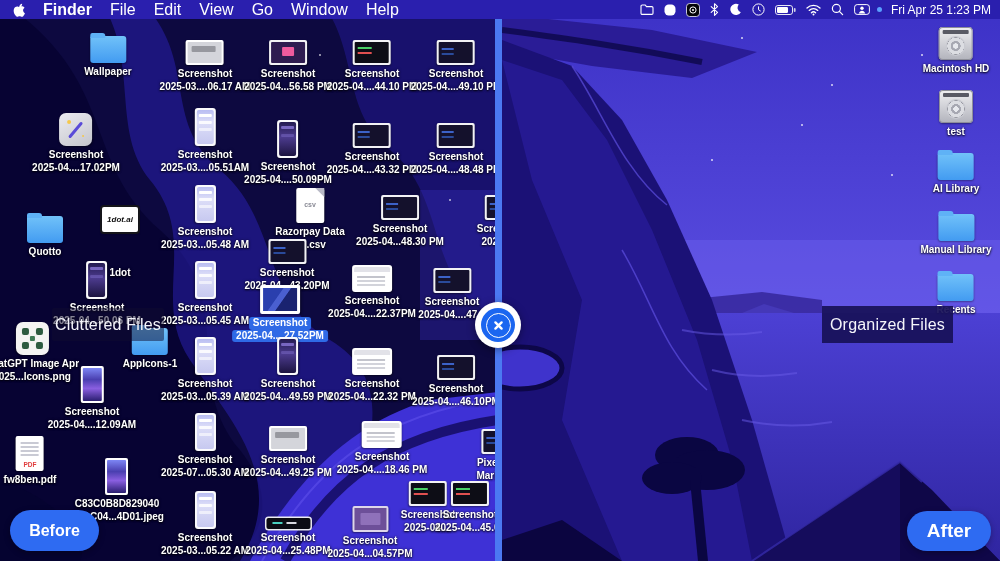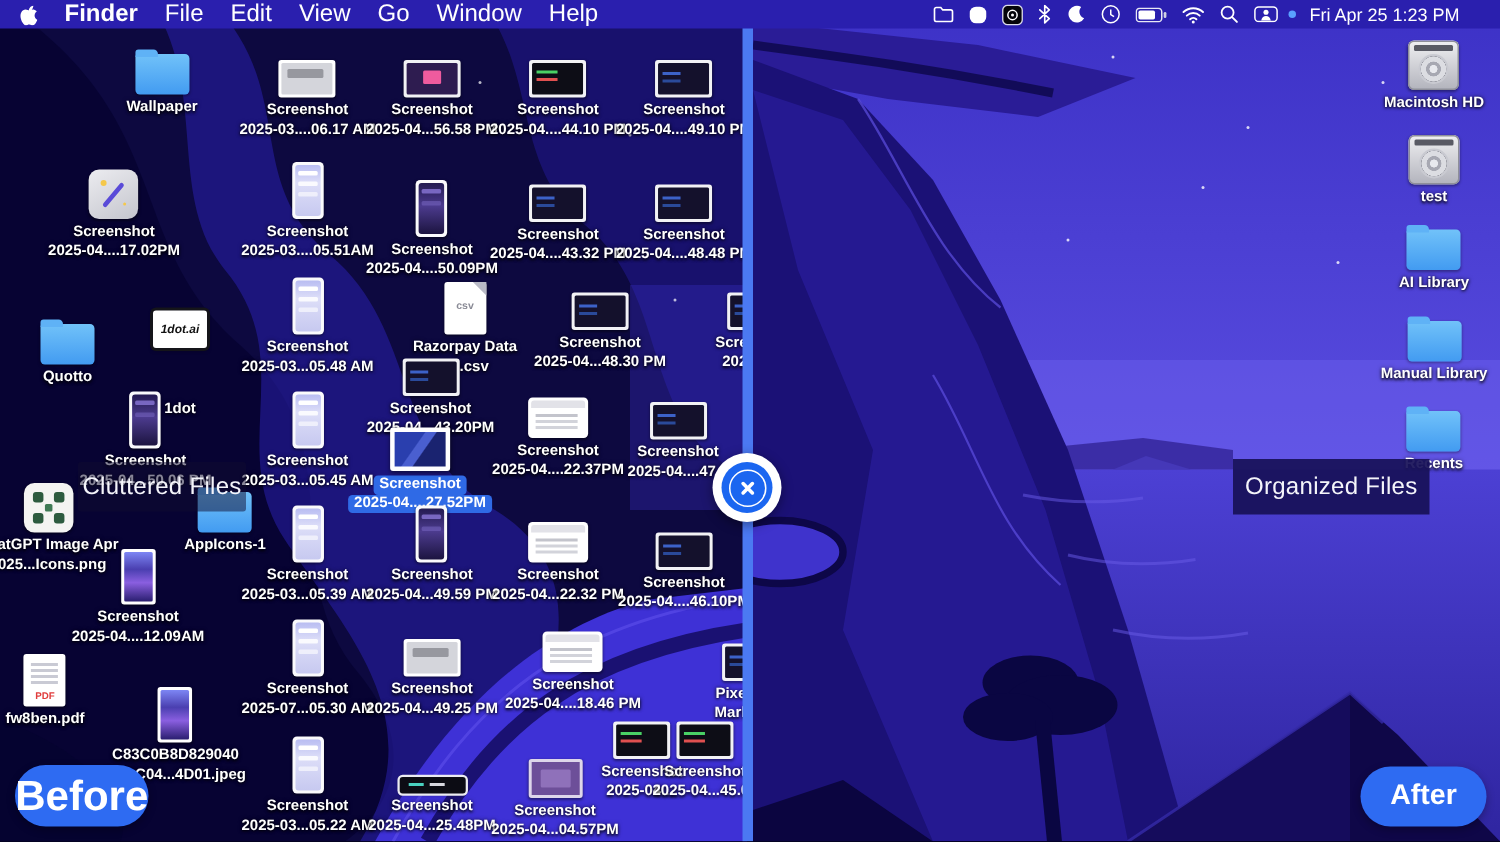--- a/index.html
+++ b/index.html
@@ -5,21 +5,21 @@
   html,body{margin:0;padding:0;background:#000;}
   *{box-sizing:border-box;font-family:"Liberation Sans",sans-serif;}
   #stage{position:relative;width:1000px;height:561px;overflow:hidden;background:#0d0940;}
 
   
   .menubar{position:absolute;top:0;left:0;right:0;height:19px;background:#2a1fae;display:flex;align-items:center;justify-content:space-between;z-index:60;color:#fff;}
   .mb-left{display:flex;align-items:center;height:100%;}
   .apple{display:flex;align-items:center;padding:0 9px 0 13px;}
   .mi{padding:0 9px;font-size:16px;line-height:19px;white-space:nowrap;}
   .mi:first-of-type{font-weight:700;}
-  .mb-right{display:flex;align-items:center;height:100%;padding-right:27px;}
+  .mb-right{display:flex;align-items:center;height:100%;padding-right:9px;}
   .sic{display:flex;align-items:center;padding:0 5px;}
   .status-dot{width:5px;height:5px;border-radius:50%;background:#5aa0ff;margin-left:2px;}
   .clock{font-size:12px;padding-left:9px;font-weight:500;white-space:nowrap;}
 
   
   .pane{position:absolute;top:0;height:561px;overflow:hidden;}
   .pane-left{left:0;width:498px;}
   .pane-right{left:502px;width:498px;}
   .wp{position:absolute;inset:0;width:100%;height:100%;}
   .divider{position:absolute;left:495px;top:0;width:7px;height:561px;background:#4b79f2;z-index:40;}
@@ -95,21 +95,21 @@
   
   .caption{position:absolute;color:#f4f4fa;font-size:16px;display:flex;align-items:center;justify-content:center;z-index:50;font-weight:400;letter-spacing:.2px;}
   .cap-left{left:52px;top:308px;width:112px;height:33px;background:rgba(16,12,48,.5);border-radius:2px;}
   .cap-right{left:822px;top:306px;width:131px;height:37px;background:rgba(24,17,88,.93);}
 
   .handle{position:absolute;left:498px;top:325px;transform:translate(-50%,-50%);width:46px;height:46px;border-radius:50%;background:#fff;display:flex;align-items:center;justify-content:center;z-index:55;box-shadow:0 2px 8px rgba(0,0,0,.4);cursor:ew-resize;}
   .handle-inner{position:relative;width:34px;height:34px;border-radius:50%;background:#1b66f0;display:flex;align-items:center;justify-content:center;}
   .handle-inner::before{content:"";position:absolute;inset:4.5px;border:1.6px solid #fff;border-radius:50%;}
 
   .pill{position:absolute;border:none;color:#fff;background:#2e6bf2;font-weight:700;z-index:56;display:flex;align-items:center;justify-content:center;box-shadow:0 2px 6px rgba(0,0,0,.3);cursor:pointer;}
-  .pill-before{left:10px;top:510px;width:89px;height:41px;border-radius:21px;font-size:28px;}
+  .pill-before{left:10px;top:510px;width:89px;height:41px;border-radius:21px;font-size:16px;}
   .pill-after{left:907px;top:511px;width:84px;height:40px;border-radius:20px;font-size:19px;}
 </style>
 </head>
 <body>
 
 <div id="stage">
 
   <div class="pane pane-left">
     <svg class="wp" viewBox="0 0 498 561" preserveAspectRatio="none">
       <rect width="498" height="561" fill="#0d0940"></rect>

